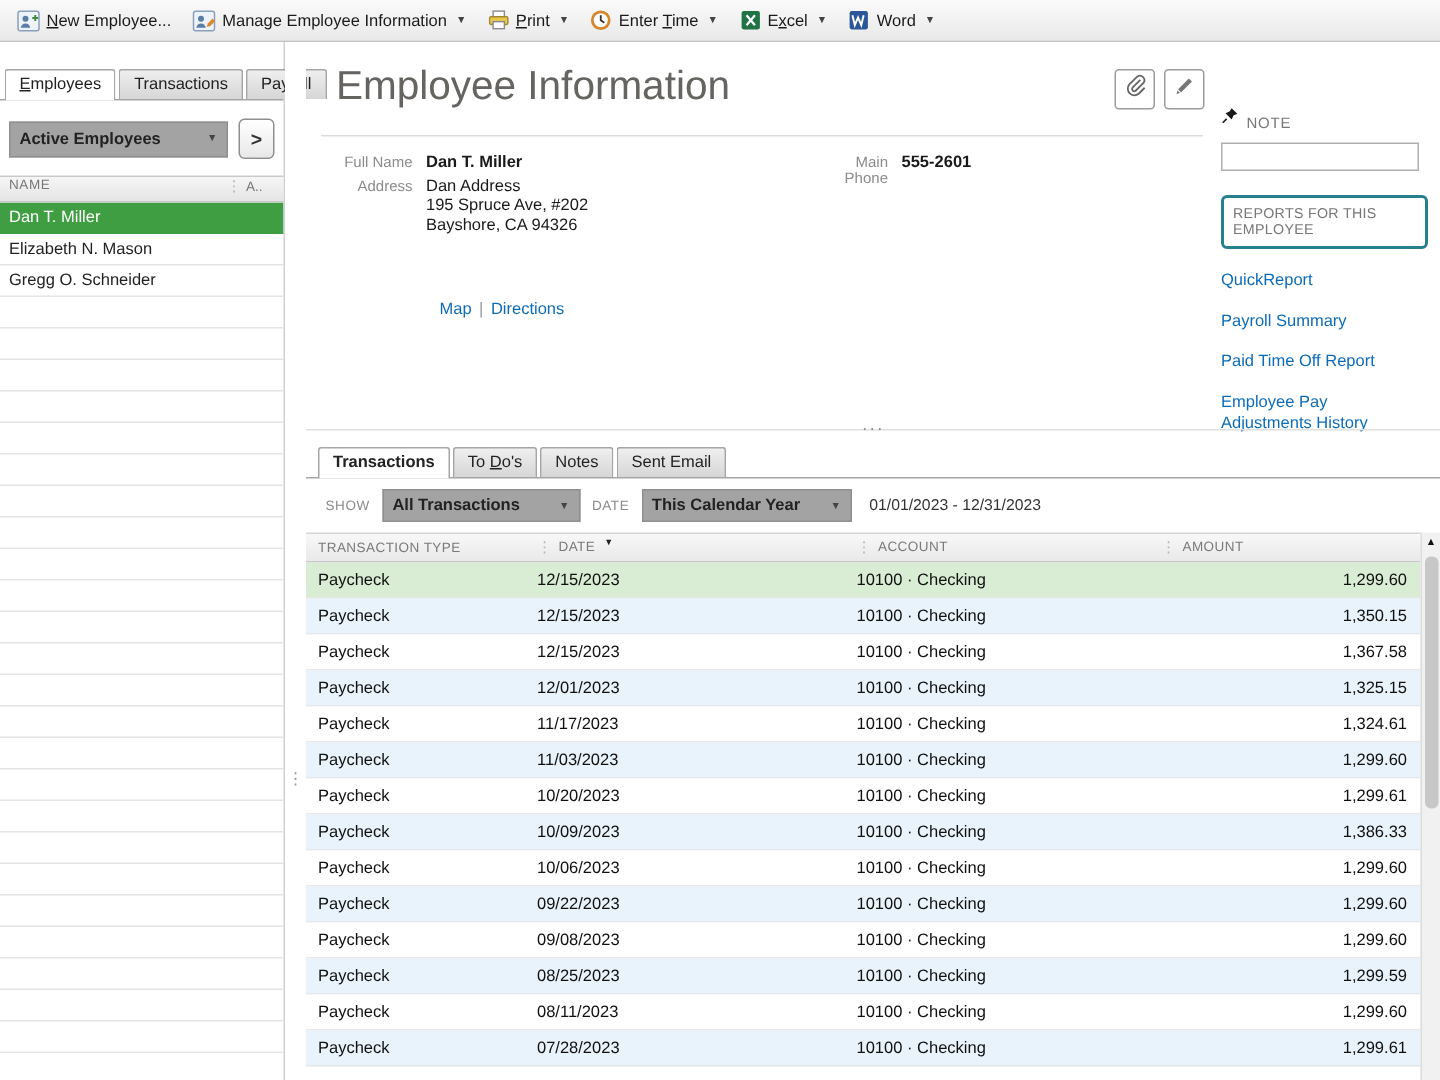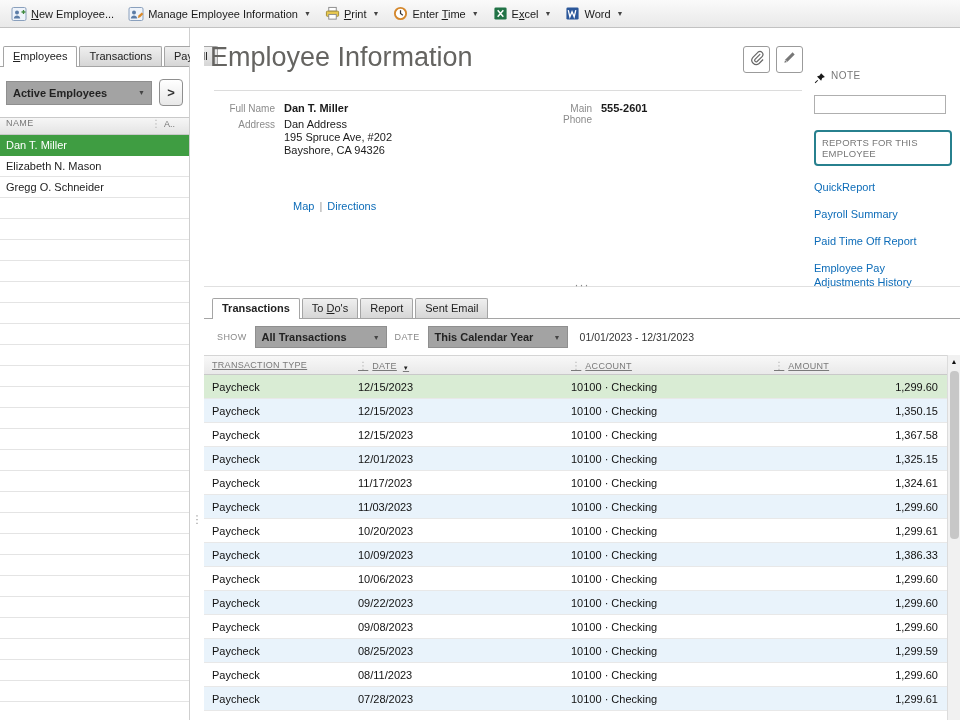--- a/index.html
+++ b/index.html
@@ -42,40 +42,40 @@
   .lh-name { flex:1; padding-left:6px; letter-spacing:.4px; }
   .lh-attach { width:38px; display:flex; align-items:center; gap:3px; }
   .colsep { color:#b5b5b5; font-size:10px; }
   .emp-list { flex:1; overflow:hidden; }
   .emp-row { height:21px; line-height:21px; border-bottom:1px solid #e4e4e4; font-size:11px; padding-left:6px;
              color:#222; white-space:nowrap; overflow:hidden; cursor:default; }
   .emp-row.selected { background:#3f9d42; border-bottom-color:#3f9d42; color:#fff; }
 
   
   .info { height:258px; flex:none; position:relative; }
-  .page-title { position:absolute; top:14px; left:6px; font-size:27px; color:#656461; font-weight:400; }
+  .page-title { position:absolute; top:14px; left:20px; font-size:27px; color:#656461; font-weight:400; }
   .icon-btn { position:absolute; top:18px; width:27px; height:27px; border:1px solid #9b9b9b; border-radius:3px;
               background:#fff; display:flex; align-items:center; justify-content:center; cursor:default; }
   .attach-btn { right:190px; }
   .edit-btn { right:157px; }
   .info-hr { position:absolute; top:62px; left:10px; right:158px; border-bottom:1px solid #dcdcdc; }
   .fields { position:absolute; top:74px; left:10px; width:320px; }
   .frow { display:flex; margin-bottom:3px; }
   .flabel { width:70px; flex:none; text-align:right; color:#8b8b8b; font-size:10px; padding-right:9px; padding-top:1px; }
   .fvalue { font-size:11px; color:#1a1a1a; line-height:13px; }
   .fvalue.bold { font-weight:bold; }
   .phone { position:absolute; top:74px; left:335px; display:flex; }
   .phone .flabel { width:62px; }
   .map-links { position:absolute; top:172px; left:89px; font-size:11px; }
   .link { color:#0d6cb8; cursor:pointer; }
   .pipe { color:#999; margin:0 5px; }
 
   
   .note { position:absolute; top:0; right:0; width:148px; height:100%; padding:42px 4px 0 2px; background:#fff; }
-  .note-header { display:flex; align-items:flex-start; gap:5px; margin-bottom:6px; }
+  .note-header { display:flex; align-items:flex-end; gap:5px; margin-bottom:6px; }
   .note-label { font-size:10px; color:#777; letter-spacing:.5px; }
   .note-input { width:132px; height:19px; border:1px solid #afafaf; font-size:11px; padding:1px 3px; }
   .reports-box { margin-top:16px; width:138px; border:2px solid #27808e; border-radius:4px;
                  padding:5px 6px; font-size:9.5px; color:#777; letter-spacing:.2px; }
   .report-links { margin-top:14px; display:flex; flex-direction:column; gap:13px; font-size:11px; line-height:14px; width:132px; }
 
   
   .hsplit { height:12px; flex:none; position:relative; border-top:1px solid #e0e0e0; cursor:row-resize; }
   .hsplit .handle { position:absolute; left:50%; top:-9px; transform:translateX(-50%); color:#8a8a8a; font-size:12px; letter-spacing:1px; }
 
@@ -85,21 +85,21 @@
   .filter-bar { display:flex; align-items:center; gap:8px; height:36px; padding-left:13px; flex:none; }
   .small-label { font-size:9px; color:#8a8a8a; letter-spacing:.4px; }
   .show-select { width:132px; height:22px; }
   .date-select { width:140px; height:22px; }
   .range { font-size:10.5px; color:#333; margin-left:4px; }
 
   .table { flex:1; min-height:0; display:flex; }
   .tleft { flex:1; min-width:0; display:flex; flex-direction:column; }
   .thead { display:flex; align-items:center; height:20px; flex:none; background:linear-gradient(#f8f8f8,#e9e9e9);
            border-top:1px solid #d5d5d5; border-bottom:1px solid #c9c9c9; font-size:9px; color:#7a7a7a; }
-  .hc { display:flex; align-items:flex-end; gap:4px; padding-left:8px; letter-spacing:.3px;text-decoration:underline; }
+  .hc { display:flex; align-items:flex-start; gap:4px; padding-left:8px; letter-spacing:.3px; }
   .sort { font-size:6px; color:#222; margin-left:2px; }
   .c-type { width:146px; flex:none; }
   .c-date { width:213px; flex:none; }
   .c-acct { width:203px; flex:none; }
   .c-amt-h { flex:1; }
   .tbody { flex:1; overflow:hidden; }
   .tr { display:flex; align-items:center; height:24px; border-bottom:1px solid #e8e8e8; font-size:11px; color:#111; background:#fff; cursor:default; }
   .tr.alt { background:#e9f3fb; }
   .tr.selected { background:#d9ecd4; }
   .td { padding-left:8px; flex:none; white-space:nowrap; overflow:hidden; }
@@ -302,21 +302,21 @@
       </div>
 
       <div class="hsplit">
         <span class="handle">···</span>
       </div>
 
       <div class="trans">
         <div class="tabs-row trans-tabs" id="trans-tabs">
             <div class="tab active">Transactions</div>
             <div class="tab">To <u>D</u>o's</div>
-            <div class="tab">Report</div>
+            <div class="tab">Notes</div>
             <div class="tab">Sent Email</div>
           </div>
 
         <div class="filter-bar">
           <span class="small-label">SHOW</span>
           <div class="select show-select">
             <span>All Transactions</span>
             <span class="caret">▼</span>
           </div>
           <span class="small-label">DATE</span>

